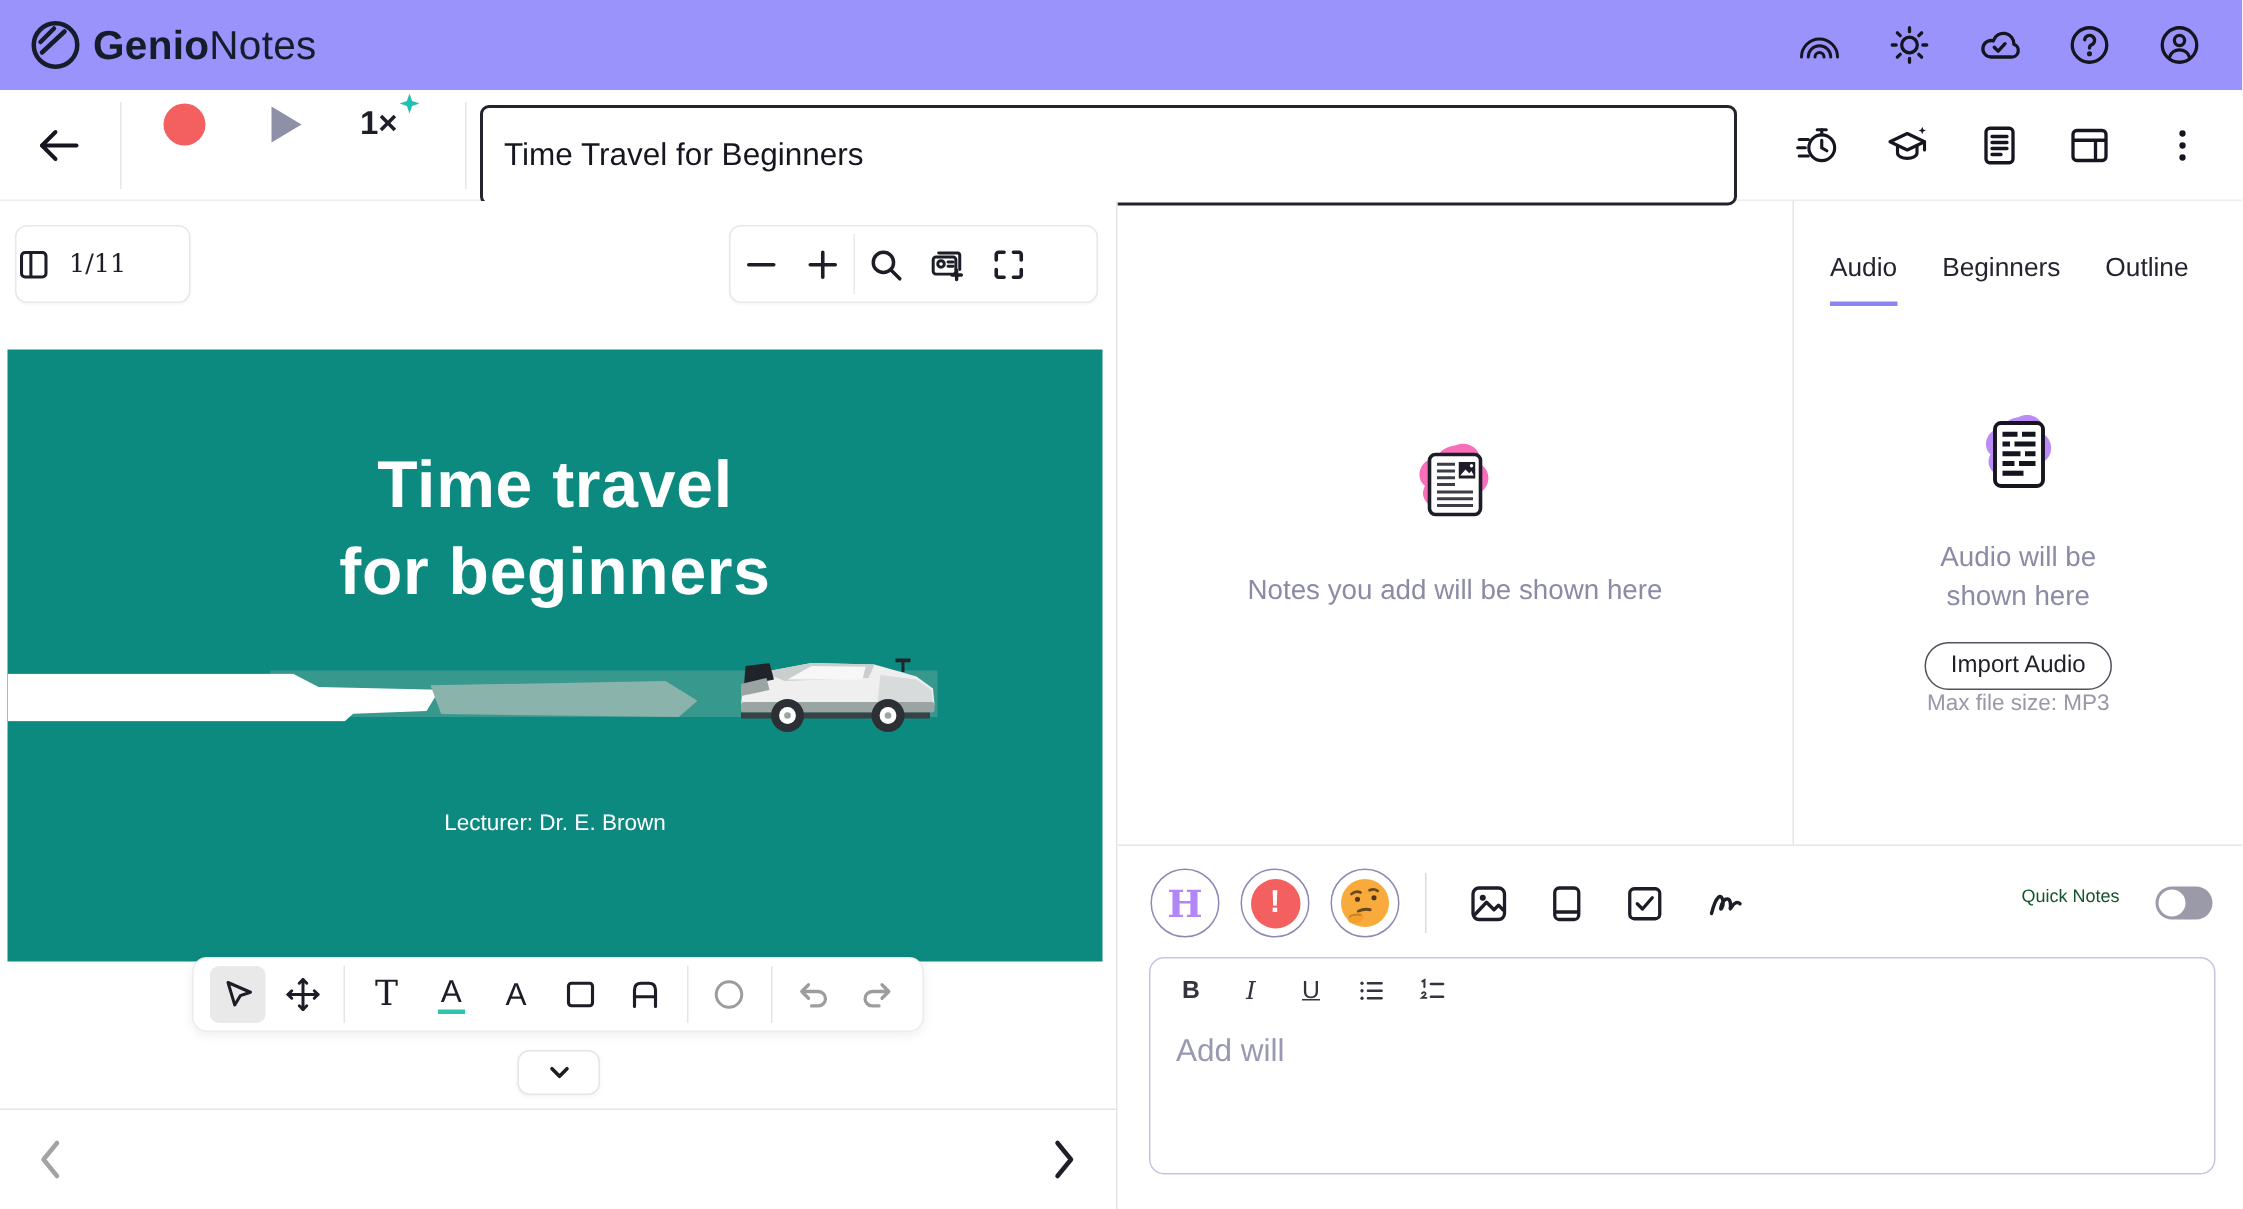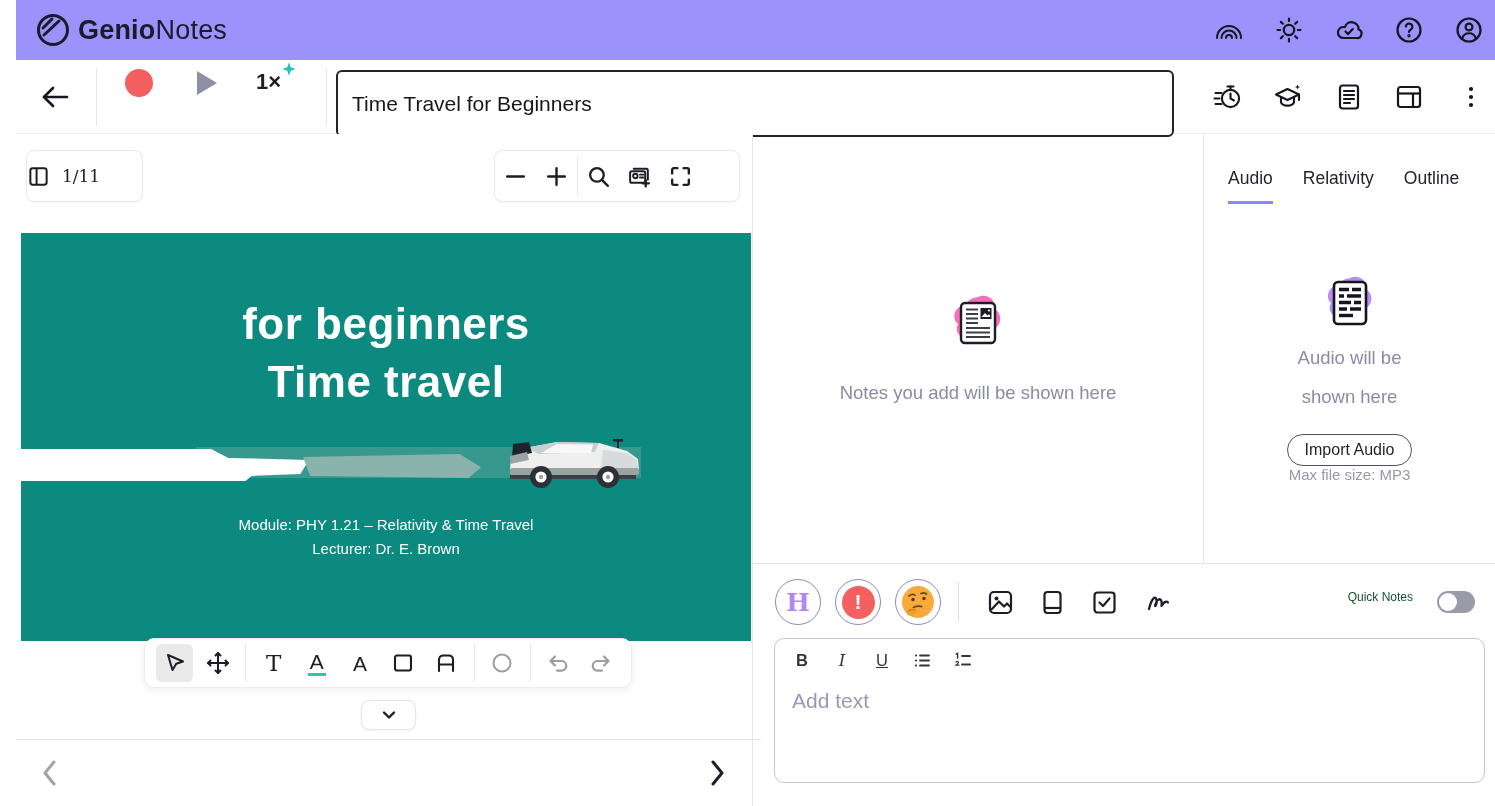--- a/index.html
+++ b/index.html
@@ -1,18 +1,18 @@
 <!DOCTYPE html>
 <html><head>
 <meta charset="utf-8">
 <style>
   * { margin:0; padding:0; box-sizing:border-box; }
   html,body { width:1495px; height:806px; }
   body { font-family:"Liberation Sans", sans-serif; background:#fff; color:#1c1d26; }
-  .app { position:relative; width:1495px; height:806px; overflow:hidden; background:#fff;padding-left:16px; }
+  .app { position:relative; width:1495px; height:806px; overflow:hidden; background:#fff; }
 
   
   .header { position:relative; height:60px; background:#9a93fc; display:flex; align-items:center; }
   .logo { display:flex; align-items:center; gap:6px; margin-left:18px; }
   .logo .brand { font-size:27px; letter-spacing:.2px; color:#171c2b; }
   .logo .brand b { font-weight:800; }
   .logo .brand span { font-weight:400; }
   .hicon { position:absolute; top:15px; width:30px; height:30px; color:#14151e; cursor:pointer; }
 
   
@@ -74,21 +74,21 @@
   .blob-icon { position:relative; width:60px; height:60px; }
   .blob-icon svg { position:absolute; inset:0; }
   .notes-empty-wrap { position:absolute; left:0; top:160px; width:100%; display:flex; flex-direction:column; align-items:center; }
   .empty-msg { color:#8b8ba6; font-size:18.5px; }
   .notes-empty-wrap .empty-msg { margin-top:28px; }
 
   .tabs { position:absolute; left:24px; top:18px; display:flex; gap:30px; }
   .tab { font-size:17.5px; color:#23242e; padding-bottom:12px; cursor:pointer;margin-top:16px; }
   .tab.active { border-bottom:3px solid #8b85f2; }
   .audio-body { position:absolute; left:0; top:140px; width:100%; display:flex; flex-direction:column; align-items:center; }
-  .audio-msg { margin-top:4px; width:104px; text-align:center; color:#8b8ba6; font-size:18.5px; line-height:39px; }
+  .audio-msg { margin-top:24px; width:104px; text-align:center; color:#8b8ba6; font-size:18.5px; line-height:26px; }
   .import-btn { margin-top:18px; background:#fff; border:1px solid #52525c; border-radius:17px; padding:6px 17px; font-size:16px; color:#1f2028; font-family:"Liberation Sans",sans-serif; cursor:pointer; }
   .file-hint { margin-top:0; font-size:15px; color:#9898a8; }
 
   
   .qn-circle { position:absolute; top:15px; width:46px; height:46px; border:1px solid #8d89b4; border-radius:50%; background:#fff; display:flex; align-items:center; justify-content:center; cursor:pointer; }
   .qn-h { font-family:"DejaVu Serif", serif; font-weight:700; font-size:25px; color:#b286f7; }
   .qn-ex { width:33px; height:33px; border-radius:50%; background:#f4605f; color:#fff; display:flex; align-items:center; justify-content:center; font-size:21px; font-weight:700; }
   .bt-div { position:absolute; left:205px; top:18px; width:1px; height:40px; background:#dcdcdc; }
   .bicon { position:absolute; top:25px; width:27px; height:27px; color:#1c1d26; cursor:pointer; }
   .qn-label { position:absolute; top:26px; right:82px; font-size:12px; color:#14532d; cursor:pointer; }
@@ -234,22 +234,22 @@
             <path d="M4 9V5.5A1.5 1.5 0 0 1 5.5 4H9"></path>
               <path d="M15 4h3.5A1.5 1.5 0 0 1 20 5.5V9"></path>
             <path d="M20 15v3.5a1.5 1.5 0 0 1-1.5 1.5H15"></path>
               <path d="M9 20H5.5A1.5 1.5 0 0 1 4 18.5V15"></path>
           </svg>
         </div>
       </div>
 
       <div class="slide">
         <div class="slide-title">
+          <div>Time travel</div>
           <div>for beginners</div>
-          <div>Time travel</div>
         </div>
         <div class="trail-band"></div>
         <div class="trail-white"></div>
         <div class="trail-gray"></div>
         <svg class="car" viewBox="0 0 136 54">
           <path d="M6 20 L20 10 L52 4 L94 5 L122 13 L133 21 L134 32 L5 32 Z" fill="#efefef"></path>
           <path d="M20 10 L52 4 L94 5 L90 14 L34 16 Z" fill="#c9cfcf"></path>
           <path d="M36 15 L52 6 L88 6.5 L86 15 Z" fill="#f7f7f7"></path>
           <path d="M8 6 L24 4 L27 15 L7 19 Z" fill="#20242a"></path>
           <path d="M5 18 L22 14 L24 22 L5 26 Z" fill="#9aa5a3"></path>
@@ -258,21 +258,20 @@
           <rect x="5" y="37" width="126" height="4" fill="#3a4044"></rect>
           <circle cx="36" cy="39" r="11" fill="#2c2f33"></circle>
             <circle cx="36" cy="39" r="5.6" fill="#ffffff"></circle>
             <circle cx="36" cy="39" r="2.2" fill="#9aa5a3"></circle>
           <circle cx="103" cy="39" r="11" fill="#2c2f33"></circle>
             <circle cx="103" cy="39" r="5.6" fill="#ffffff"></circle>
             <circle cx="103" cy="39" r="2.2" fill="#9aa5a3"></circle>
           <rect x="112" y="2" width="2" height="8" fill="#20242a"></rect>
             <rect x="108" y="1" width="10" height="2.5" fill="#20242a"></rect>
         </svg>
-        <div class="slide-sub" style="top:283px">Module: PHY 1.21 – Relativity &amp; Time Travel</div>
         <div class="slide-sub" style="top:307px">Lecturer: Dr. E. Brown</div>
       </div>
 
       <div class="annot-bar">
         <div class="tool sel">
           <svg viewBox="0 0 24 24" fill="none" stroke="currentColor" stroke-width="2" stroke-linejoin="round">
               <path d="M5 4 L20 10.5 L13.2 12.8 L9.5 19 Z"></path>
             </svg>
         </div>
         <div class="tool">
@@ -363,21 +362,21 @@
                 </g>
               </svg>
             </div>
             <div class="empty-msg">Notes you add will be shown here</div>
           </div>
         </div>
 
         <div class="audio-panel">
           <div class="tabs">
             <div class="tab active">Audio</div>
-            <div class="tab">Relativity</div>
+            <div class="tab">Beginners</div>
             <div class="tab">Outline</div>
           </div>
           <div class="audio-body">
             <div class="blob-icon">
               <svg viewBox="0 0 60 60">
                 <path d="M30 4 C38 0 48 6 46 15 C54 20 53 32 44 35 C43 45 31 49 26 42 C16 47 6 38 11 29 C4 23 10 10 19 12 C21 6 25 5 30 4 Z" fill="#bb8cf6"></path>
                 <g>
                   <rect x="14" y="8" width="32" height="42" rx="4" fill="#fff" stroke="#14151e" stroke-width="2.6"></rect>
                   <path d="M19 15.5h10M32 15.5h9" stroke="#14151e" stroke-width="3.4"></path>
                   <path d="M19 22h5M27 22h14" stroke="#14151e" stroke-width="3.4"></path>
@@ -449,18 +448,18 @@
               </svg>
             </div>
             <div class="ed-btn">
               <svg viewBox="0 0 19 19" fill="none" stroke="currentColor" stroke-width="1.8" stroke-linecap="round">
                 <path d="M8 5h8M8 13.5h8"></path>
                 <path d="M2.2 3.2 L3.6 2.4 V7" stroke-width="1.4"></path>
                 <path d="M2 11.2 q1.6-1.6 2.4 0 q.3.8-2.4 3 h3" stroke-width="1.2" fill="none"></path>
               </svg>
             </div>
           </div>
-          <div class="ed-placeholder">Add text</div>
+          <div class="ed-placeholder">Add will</div>
         </div>
       </div>
     </div>
   </div>
 </div>
 
 </body></html>

